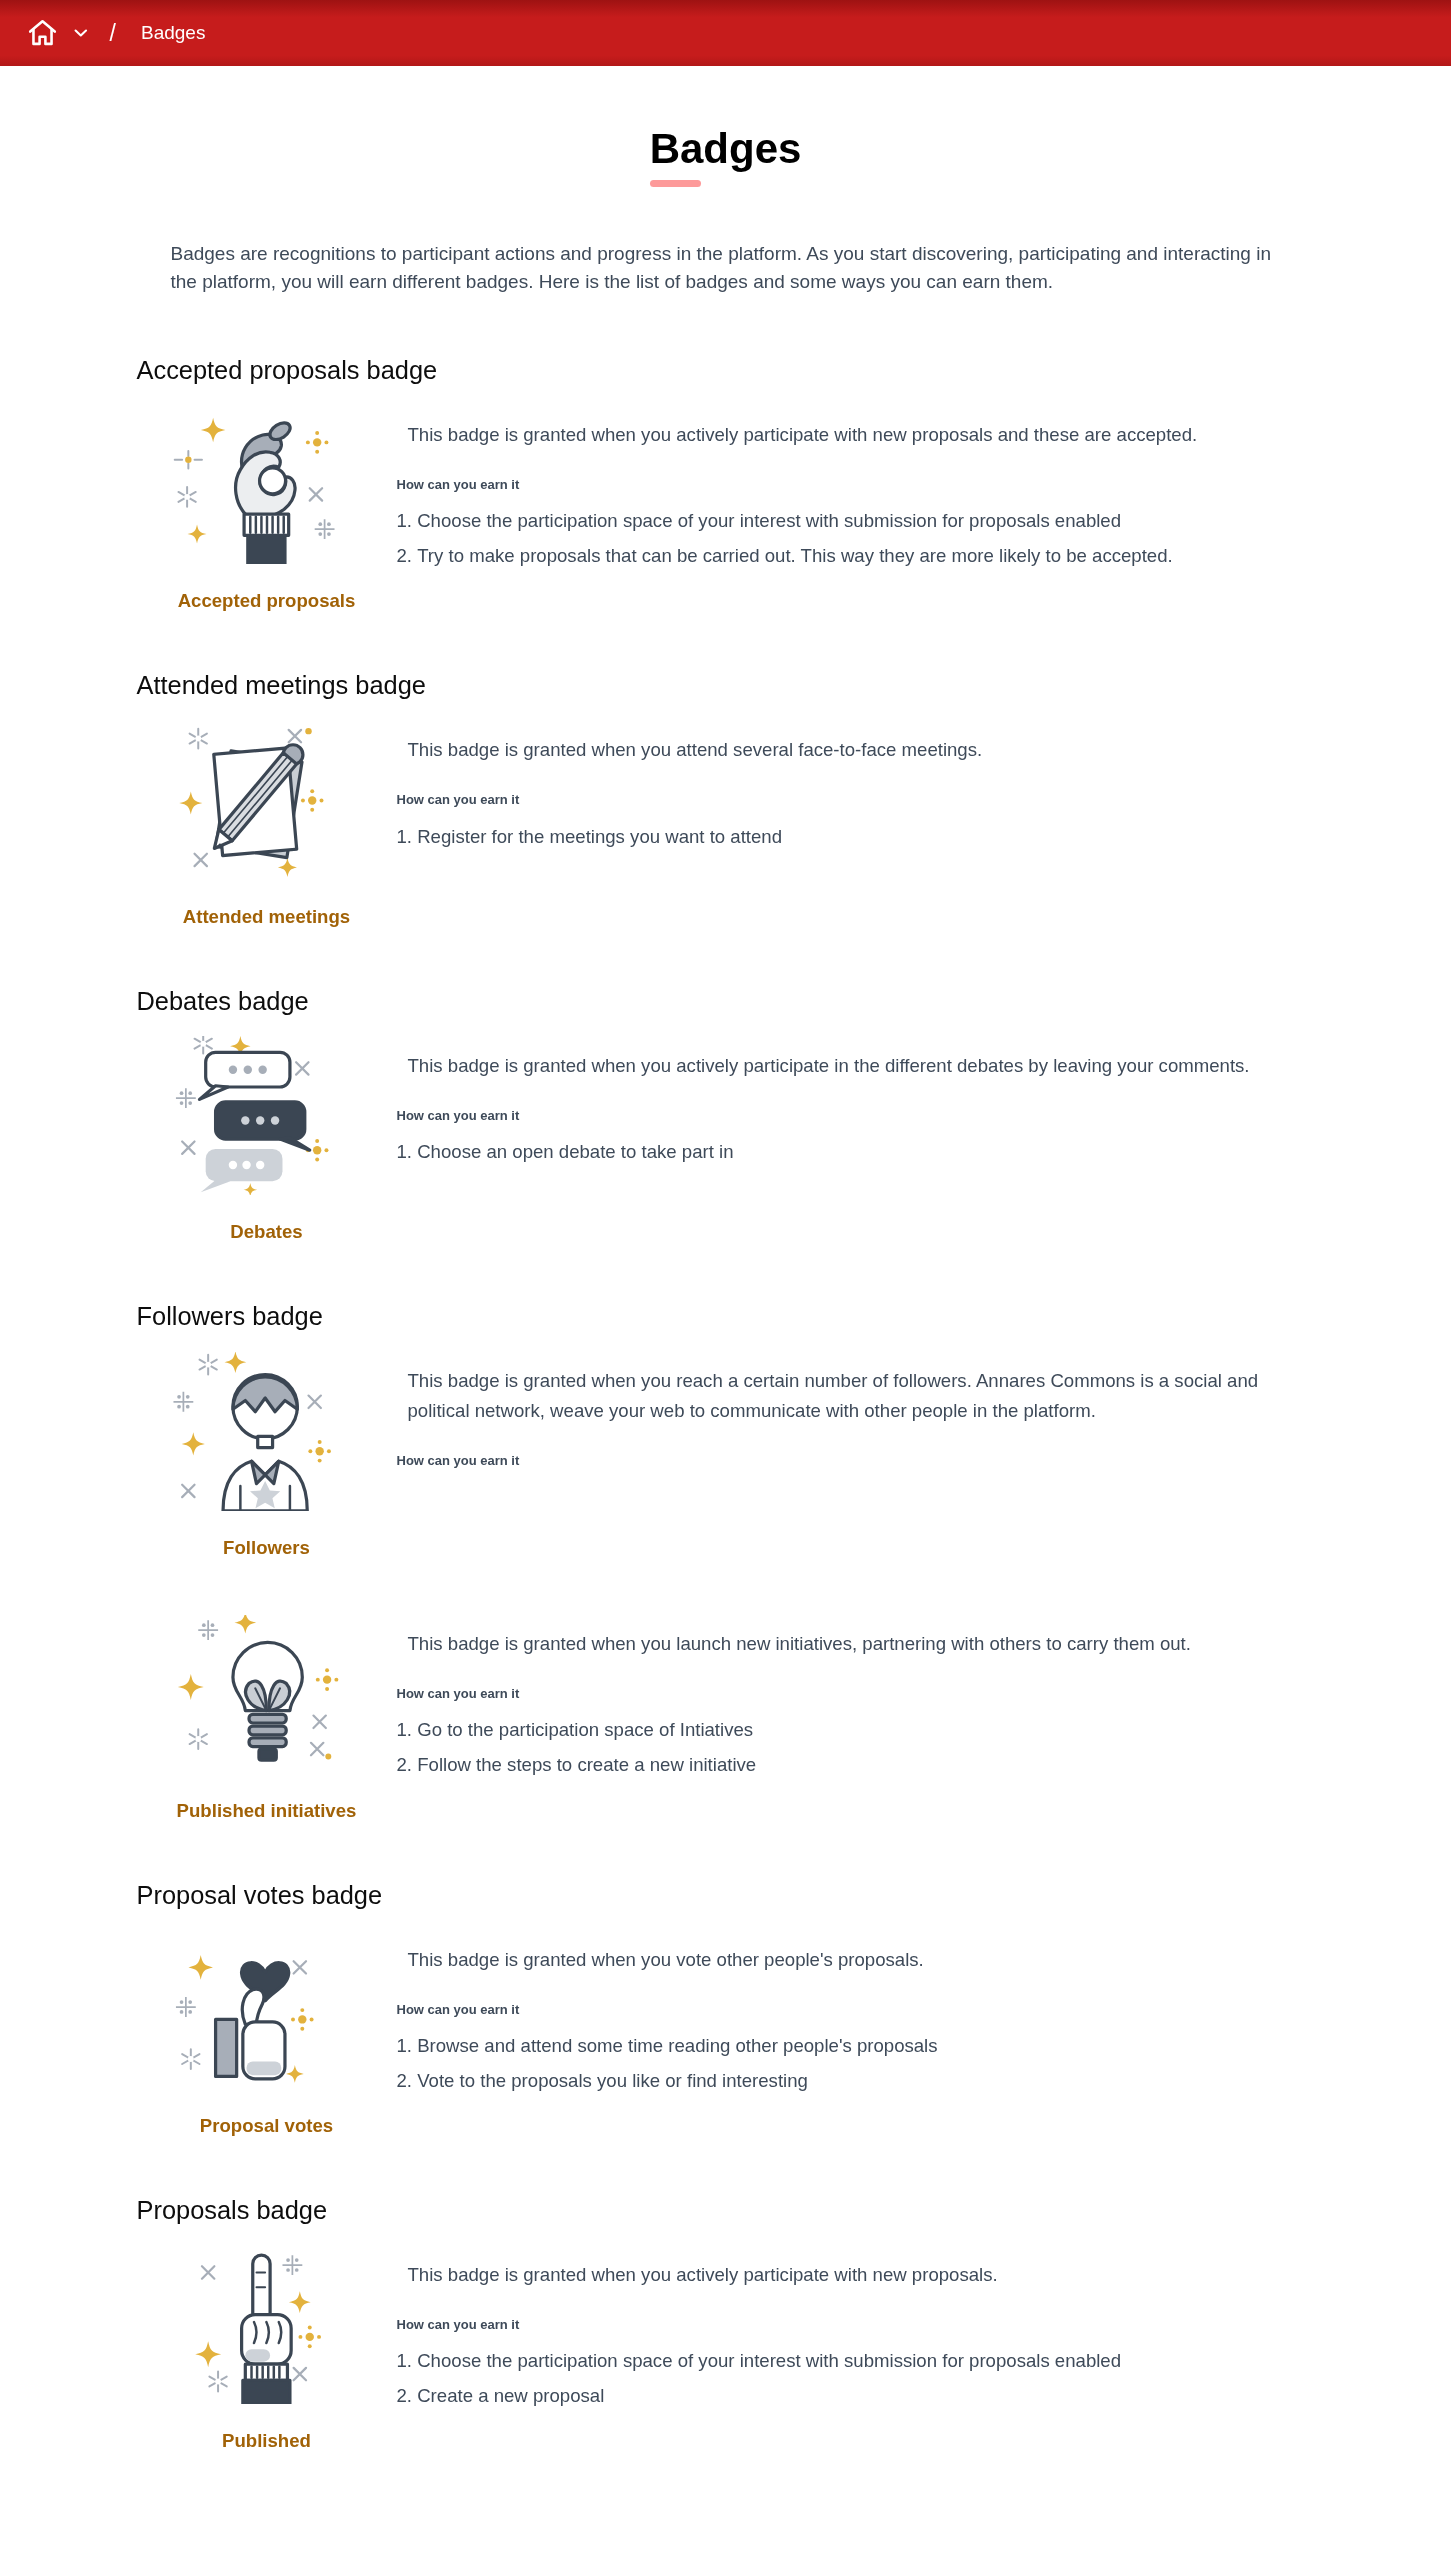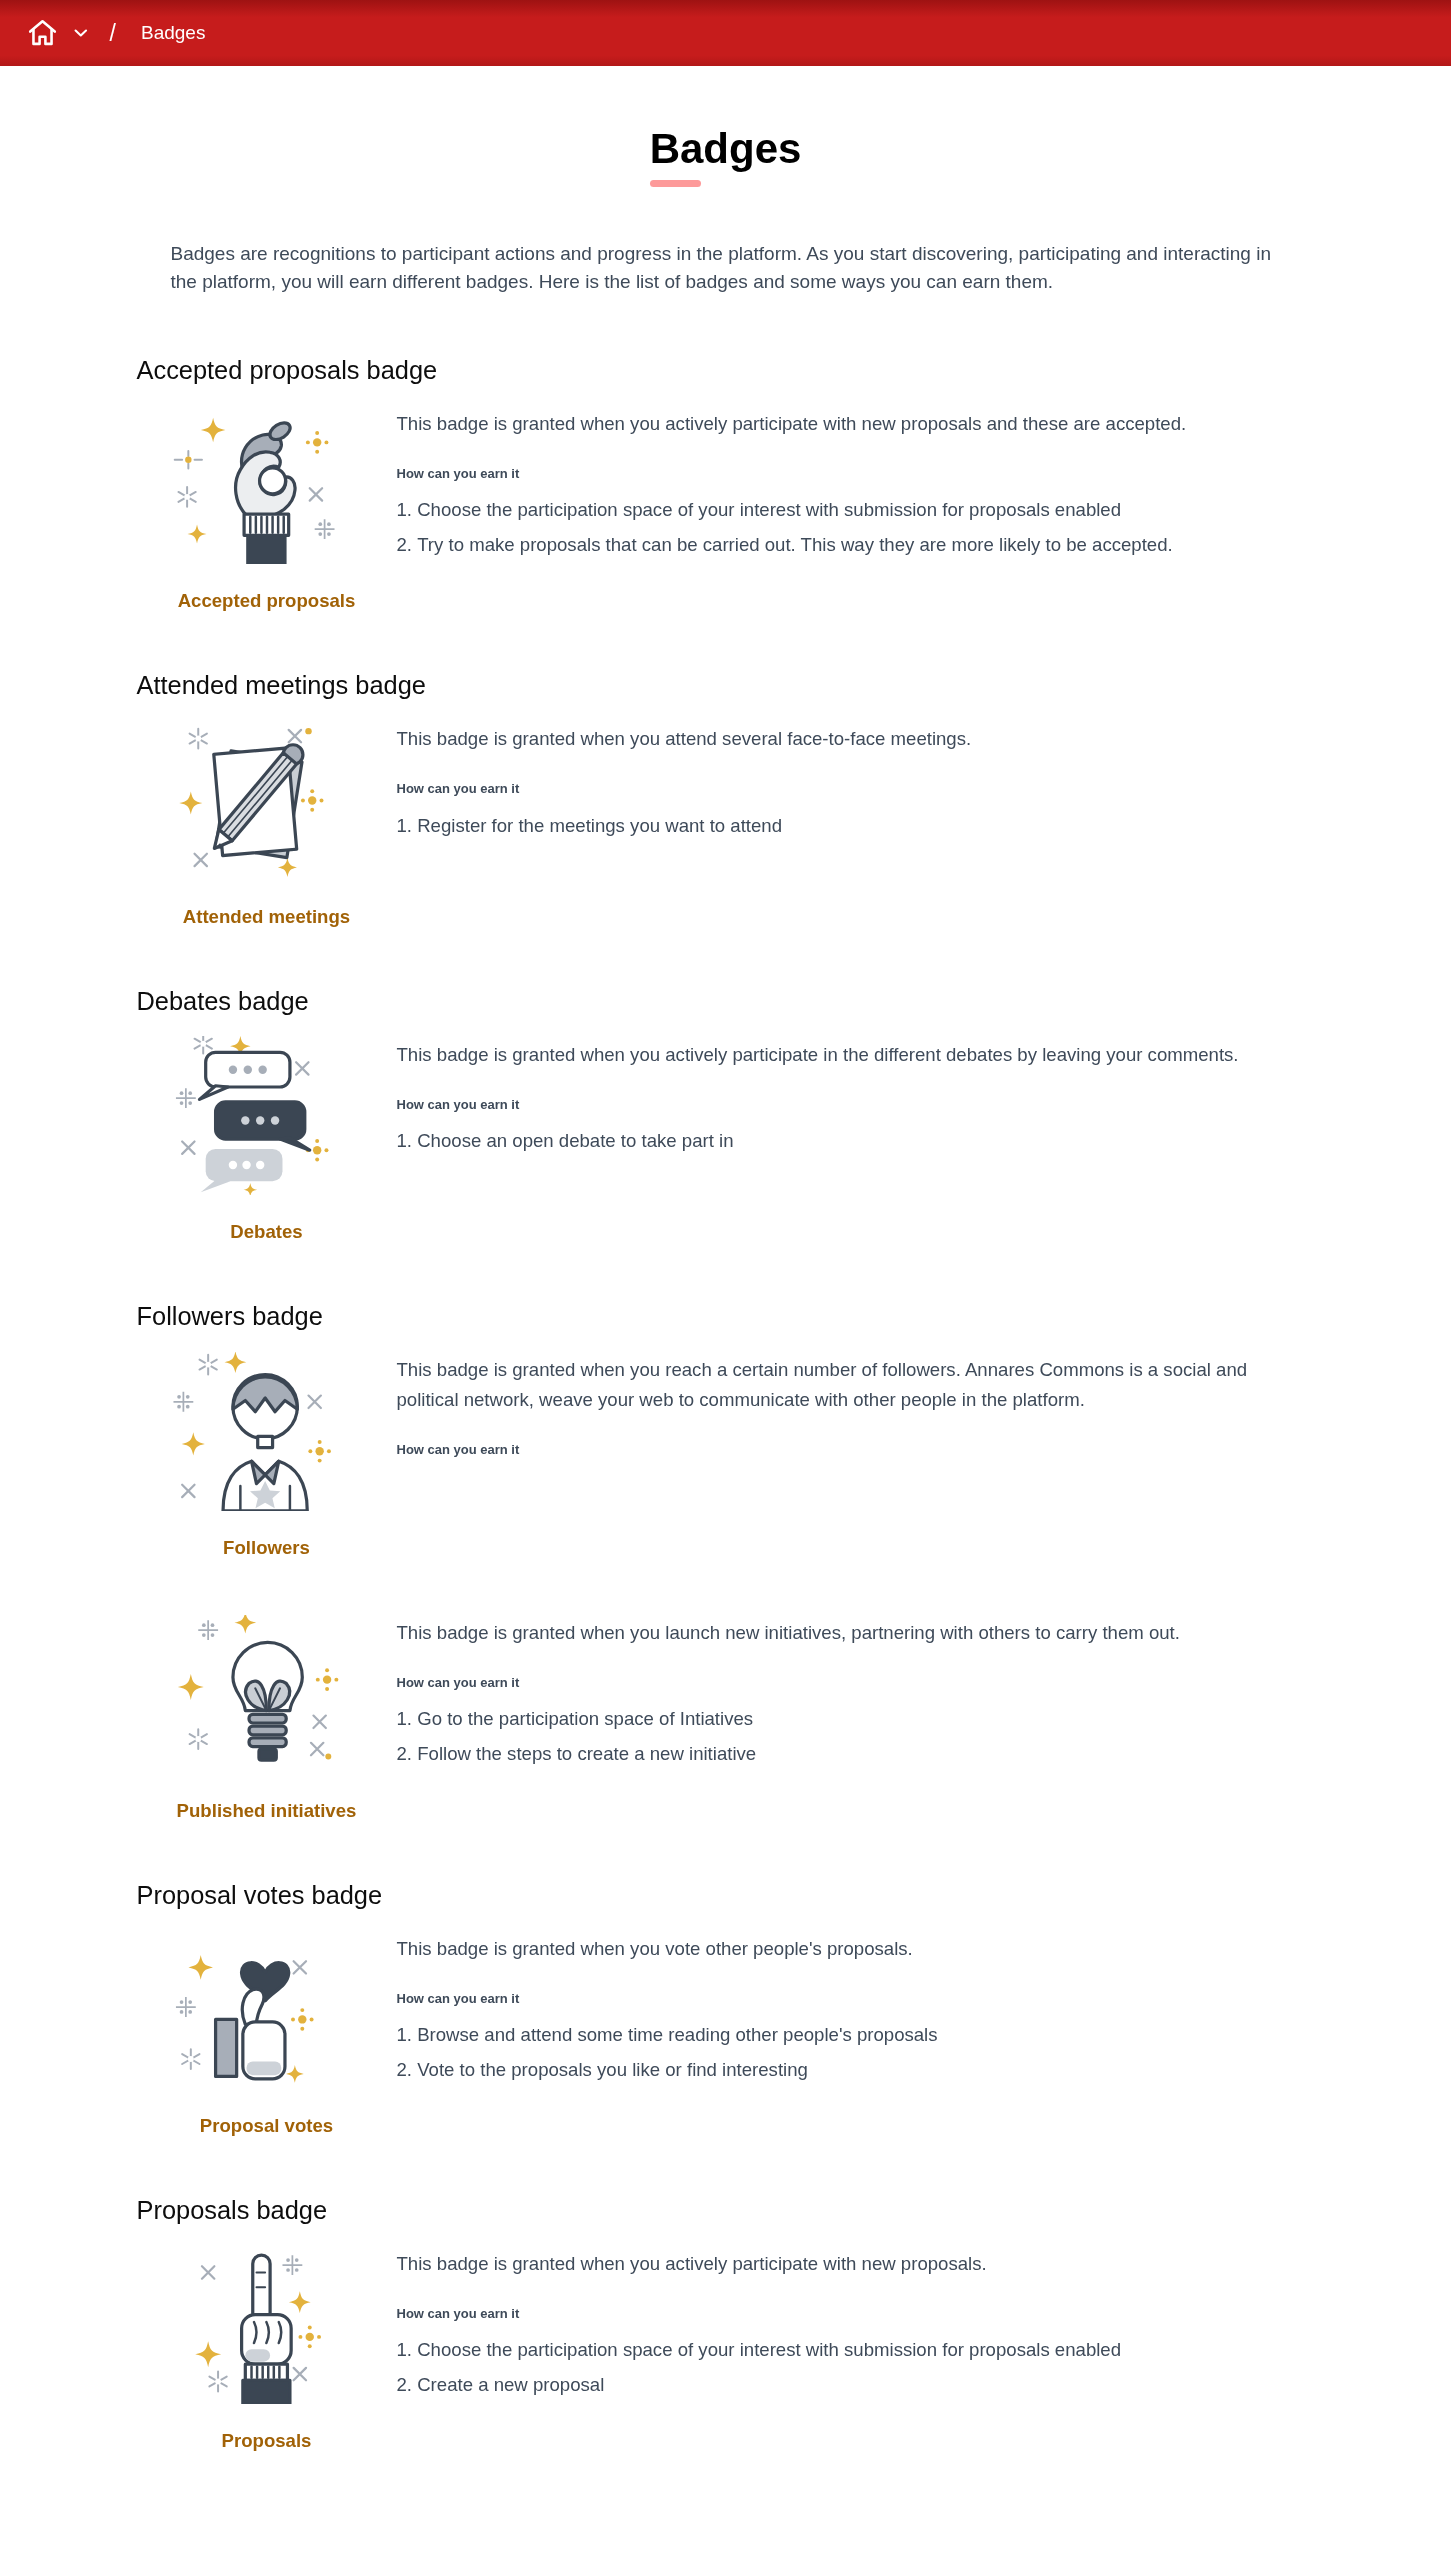--- a/index.html
+++ b/index.html
@@ -24,21 +24,21 @@
   
   .sections{width:1178px;margin:0 auto;padding-bottom:37px;}
   section.badge-section{margin-top:56px;}
   h2.sec-heading{margin:0 0 17.4px;font-size:25.4px;line-height:35px;color:#0d0d0d;font-weight:400;}
   .sec-row{display:flex;align-items:flex-start;}
   .icon-col{flex:0 0 260px;width:260px;display:flex;flex-direction:column;align-items:center;}
   .badge-art{width:192px;height:159px;}
   .badge-art svg{display:block;}
   .badge-caption{margin-top:26px;font-weight:700;font-size:18.6px;color:#a16207;text-align:center;}
   .text-col{flex:1;padding:3.7px 18.6px 0 0;font-size:18.6px;line-height:30px;}
-  .desc{margin:0;}
+  .desc{margin:11px;}
   h3.earn{margin:20px 0 6.2px;font-size:13px;line-height:30px;color:#3e4a59;font-weight:700;}
   ol.steps{margin:0;padding:0;list-style-position:inside;}
   ol.steps li{margin-top:5px;}
 </style>
 </head>
 <body>
 
 <header class="topbar">
   <a class="home-link">
     <span>
@@ -426,21 +426,21 @@
        <path d="M69 22 h7 M69 34 h7" stroke-width="1.6"></path>
        <rect x="57" y="56" width="40" height="40" rx="11" fill="#ffffff"></rect>
        <rect x="60" y="84" width="20" height="10" rx="5" fill="#cdd2d8" stroke="none"></rect>
        <path d="M67 62 q4 8 0 17 M77 62 q4 8 0 17 M87 62 q4 8 0 17" stroke-width="2"></path>
        <rect x="60" y="96" width="34" height="13" fill="#ffffff"></rect>
        <path d="M65 98V107M69.5 98V107M74 98V107M78.5 98V107M83 98V107M87.5 98V107" stroke-width="2"></path>
        <rect x="58" y="109" width="38" height="19" fill="#3b4653"></rect>
                 </g>
               </svg>
             </div>
-        <div class="badge-caption">Proposals</div>
+        <div class="badge-caption">Published</div>
       </div>
       <div class="text-col">
         <p class="desc">This badge is granted when you actively participate with new proposals.</p>
         <h3 class="earn">How can you earn it</h3>
         <ol class="steps">
               <li>Choose the participation space of your interest with submission for proposals enabled</li>
               <li>Create a new proposal</li>
             </ol>
       </div>
     </div>

